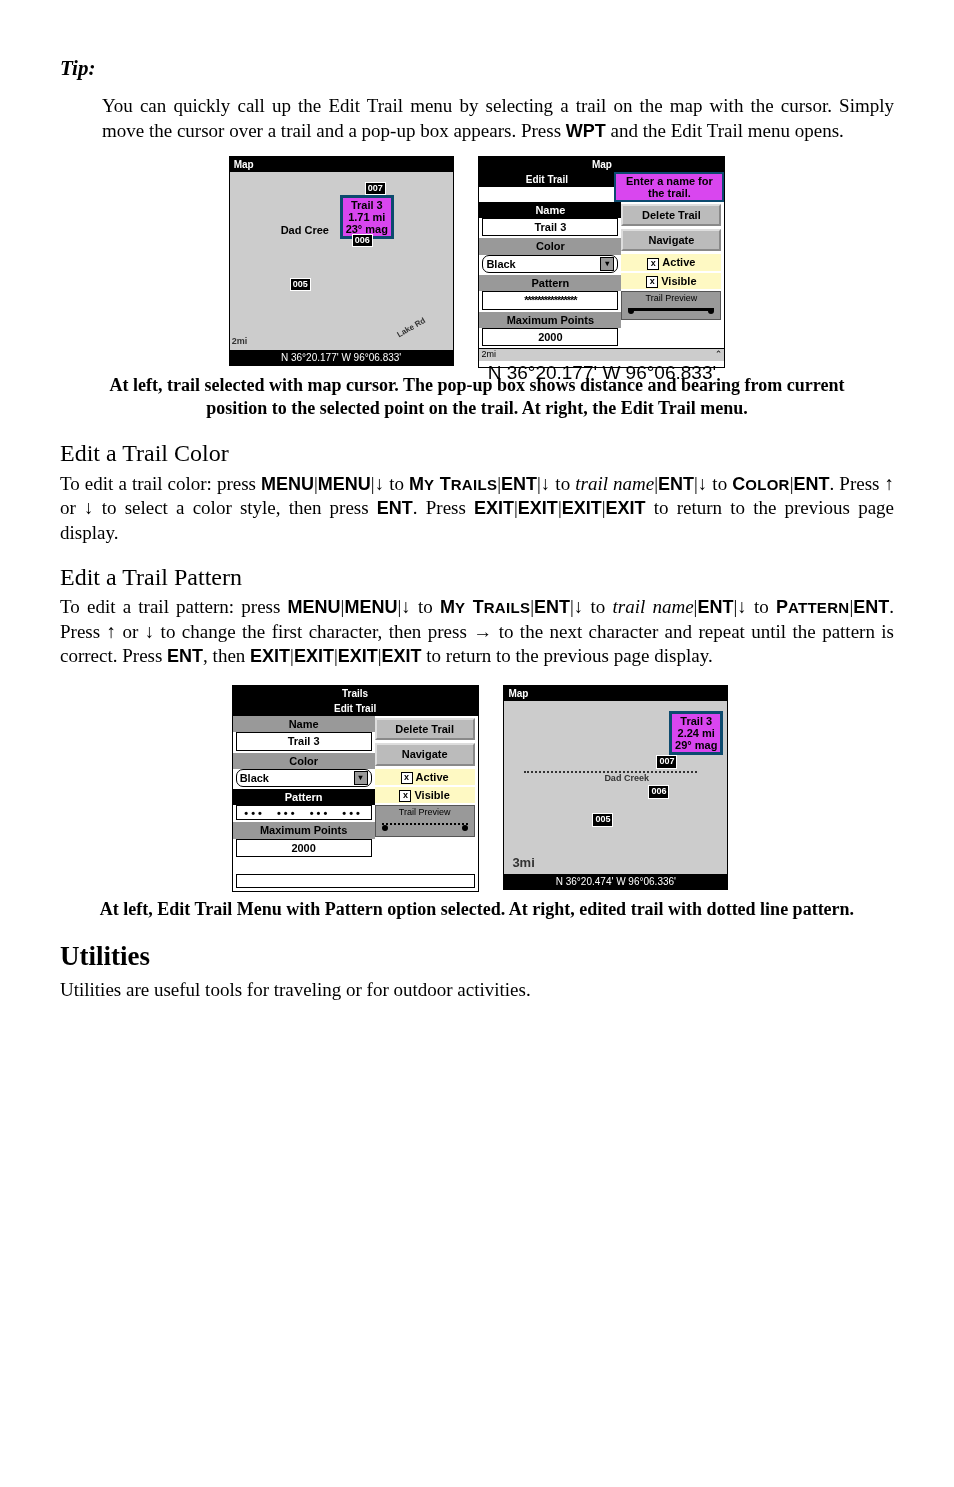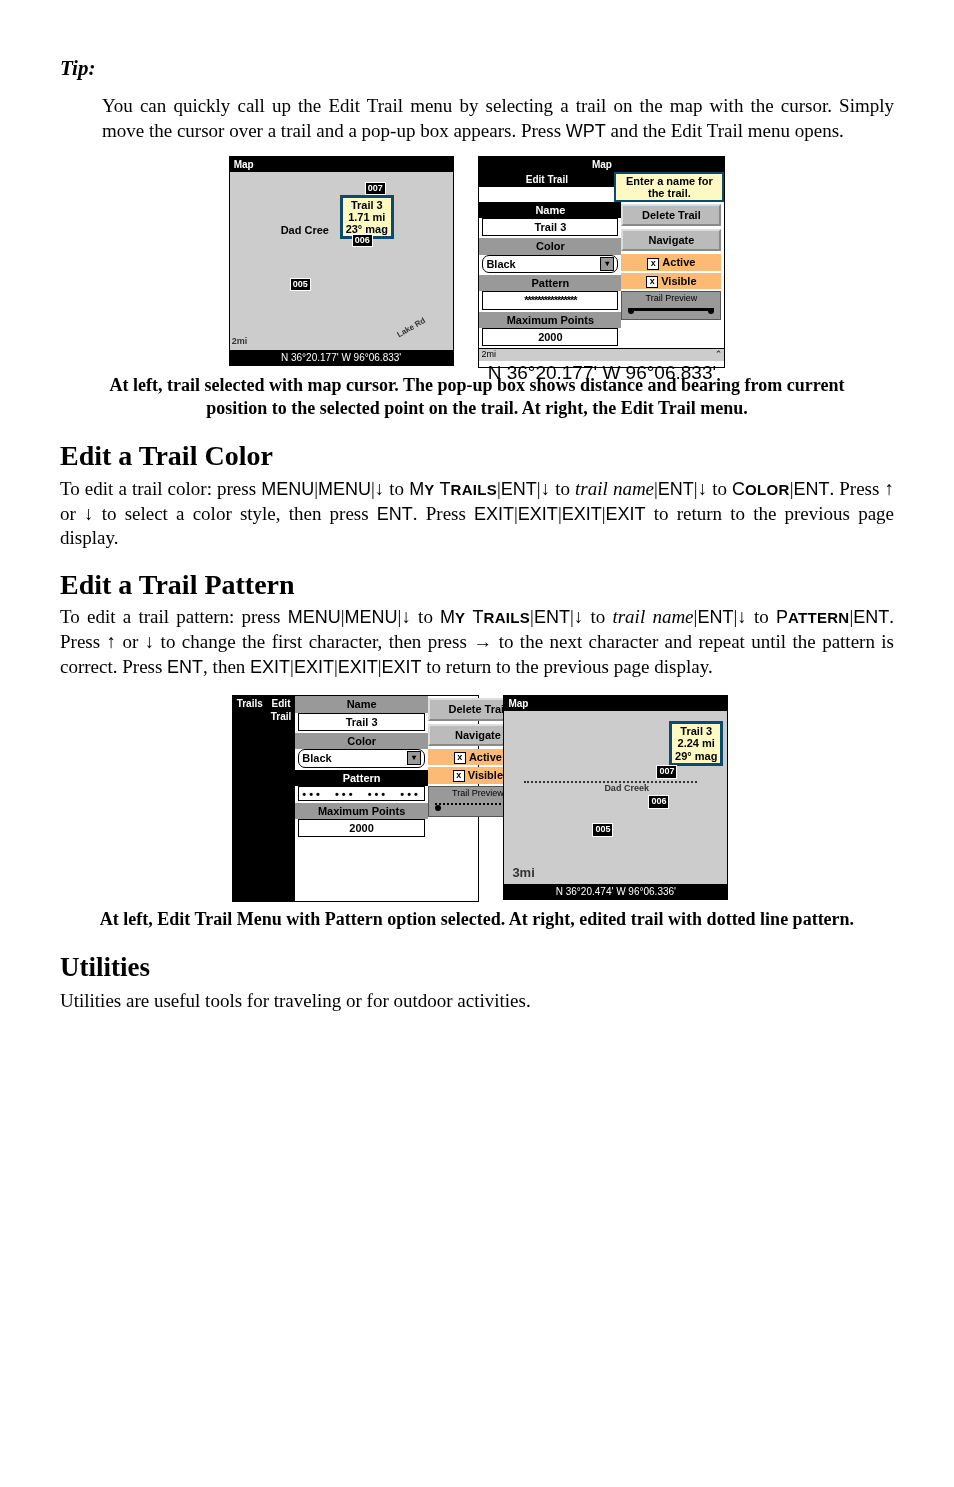--- a/index.html
+++ b/index.html
@@ -20,21 +20,21 @@
     font-size: 21px;
     margin-bottom: 12px;
   }
   .tip-body {
     margin-left: 42px;
     text-align: justify;
     margin-bottom: 12px;
   }
   .key {
     font-family: Arial, Helvetica, sans-serif;
-    font-weight: normal;
+    font-weight: bold;
     font-size: 18px;
   }
   .smallcaps {
     font-family: Arial, Helvetica, sans-serif;
     font-weight: bold;
     font-size: 15px;
     letter-spacing: 0.3px;
   }
   .figure-wrap {
     text-align: center;
@@ -46,22 +46,22 @@
     border: 1px solid #000;
     margin: 0 10px;
   }
   .caption {
     font-weight: bold;
     text-align: center;
     font-size: 18px;
     margin: 4px 30px 18px 30px;
   }
   .section-sub {
-    font-weight: bold;
-    font-size: 28px;
+    font-weight: normal;
+    font-size: 24px;
     margin-bottom: 2px;
   }
   .para {
     text-align: justify;
     margin-bottom: 16px;
   }
   .arrow {
     font-family: Arial, sans-serif;
     font-weight: bold;
   }
@@ -97,21 +97,21 @@
   }
   .fig .statusbar {
     background: #000;
     color: #fff;
     font-size: 10px;
     padding: 1px 2px;
     white-space: nowrap;
   }
   .popup {
     position: absolute;
-    background: #fef9c3;
+    background: #d946ef;
     border: 3px solid #0c4a6e;
     font-size: 11px;
     font-weight: bold;
     padding: 1px 3px;
     line-height: 1.1;
   }
   .wp-box {
     position: absolute;
     background:#000;
     color:#fff;
@@ -159,21 +159,21 @@
   .btn3d {
     background:#bbb;
     border:2px outset #ddd;
     font-size:11px;
     font-weight:bold;
     text-align:center;
     padding:2px 2px;
     margin-bottom:3px;
   }
   .chk-row {
-    background:#fdba74;
+    background:#fef9c3;
     font-size:11px;
     font-weight:bold;
     padding:1px 3px;
     margin-bottom:2px;
   }
   .chk-row .box {
     display:inline-block;width:10px;height:10px;border:1px solid #000;background:#fff;
     vertical-align:middle;margin-right:3px;font-size:9px;line-height:9px;text-align:center;
   }
   .preview-frame {
@@ -287,21 +287,21 @@
   <span>To edit a trail color: press </span><span class="key">MENU</span>|<span class="key">MENU</span>|<span class="arrow">↓</span><span> to </span><span class="key">M</span><span class="smallcaps">Y</span><span class="key"> T</span><span class="smallcaps">RAILS</span>|<span class="key">ENT</span>|<span class="arrow">↓</span><span> to </span><span class="italic">trail name</span>|<span class="key">ENT</span>|<span class="arrow">↓</span><span> to </span><span class="key">C</span><span class="smallcaps">OLOR</span>|<span class="key">ENT</span><span>. Press </span><span class="arrow">↑</span><span> or </span><span class="arrow">↓</span><span> to select a color style, then press </span><span class="key">ENT</span><span>. Press </span><span class="key">EXIT</span>|<span class="key">EXIT</span>|<span class="key">EXIT</span>|<span class="key">EXIT</span><span> to return to the previous page display.</span>
 </div>
 
 <div class="section-sub">Edit a Trail Pattern</div>
 <div class="para">
   <span>To edit a trail pattern: press </span><span class="key">MENU</span>|<span class="key">MENU</span>|<span class="arrow">↓</span><span> to </span><span class="key">M</span><span class="smallcaps">Y</span><span class="key"> T</span><span class="smallcaps">RAILS</span>|<span class="key">ENT</span>|<span class="arrow">↓</span><span> to </span><span class="italic">trail name</span>|<span class="key">ENT</span>|<span class="arrow">↓</span><span> to </span><span class="key">P</span><span class="smallcaps">ATTERN</span>|<span class="key">ENT</span><span>. Press </span><span class="arrow">↑</span><span> or </span><span class="arrow">↓</span><span> to change the first character, then press </span><span class="arrow">→</span><span> to the next character and repeat until the pattern is correct. Press </span><span class="key">ENT</span><span>, then </span><span class="key">EXIT</span>|<span class="key">EXIT</span>|<span class="key">EXIT</span>|<span class="key">EXIT</span><span> to return to the previous page display.</span>
 </div>
 
 <div class="figure-wrap">
   
-  <div class="panel" style="height:205px;display:inline-flex;flex-direction:row;margin-left:16px;">
+  <div class="panel" style="height:205px;display:inline-flex;flex-direction:column;margin-left:16px;">
     <div class="titlebar">Trails</div>
     <div class="titlebar" style="background:#000;">Edit Trail</div>
     <div class="panel-row" style="flex:1;">
       <div class="panel-left">
         <div class="gray-label">Name</div>
         <div class="field-box">Trail 3</div>
         <div class="gray-label">Color</div>
         <div class="field-box select">
           <span>Black</span>
             <span class="caret">▾</span>

